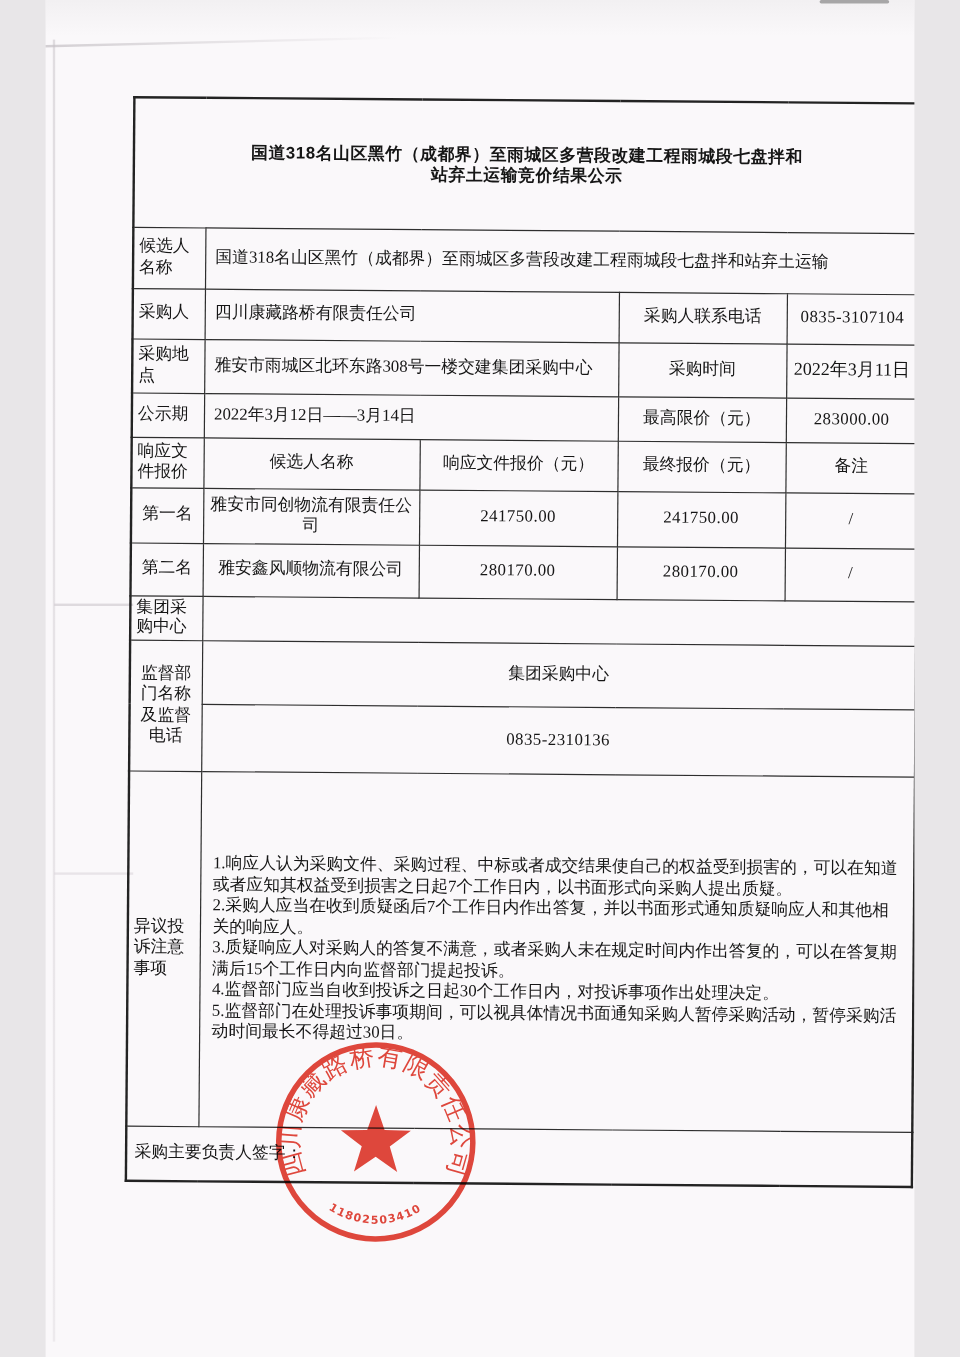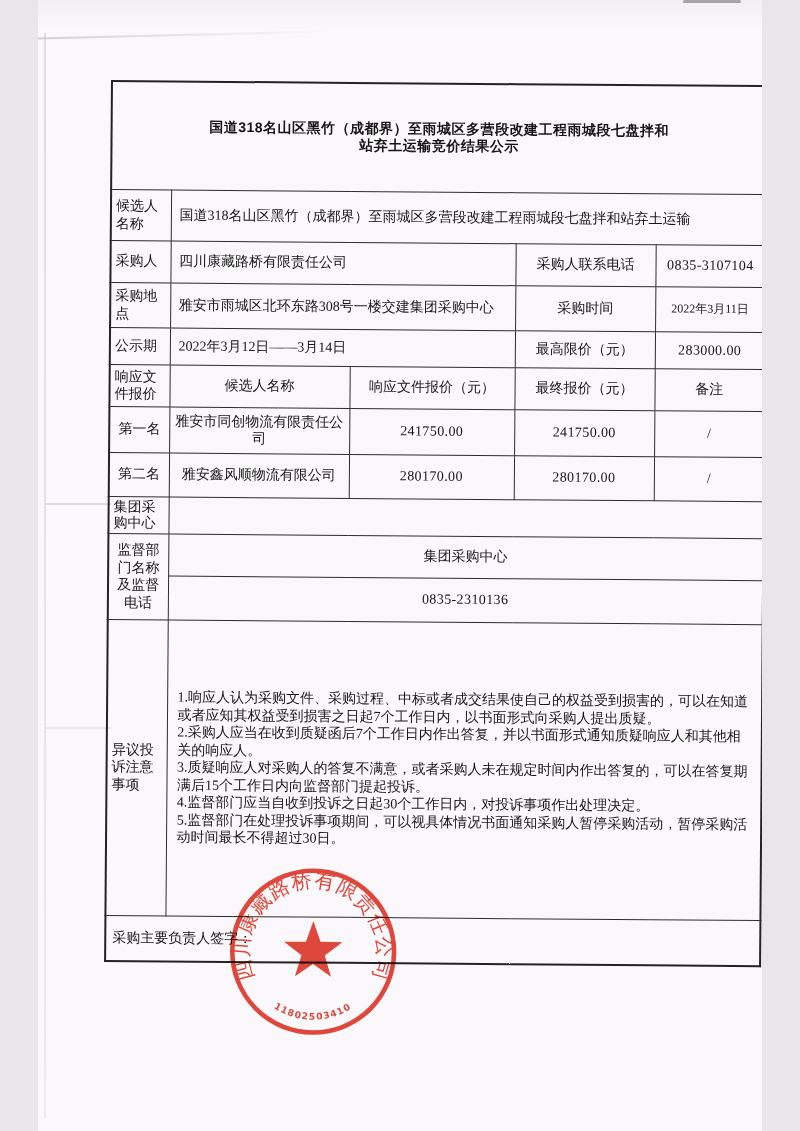--- a/index.html
+++ b/index.html
@@ -32,21 +32,21 @@
   }
   table.doc td{ border:1.5px solid #2e2e2e; vertical-align:middle;
     font-size:14px; line-height:1.25; color:#161616; }
 
   td.title-cell{ text-align:center;
     font-family:"Liberation Sans","DejaVu Sans",sans-serif;
     font-weight:700; font-size:19px; line-height:1.8; letter-spacing:.5px; }
   .title-line{ white-space:nowrap; }
 
   td.lbl{ text-align:left; padding:2px 4px; line-height:1.2; }
-  td.lbl-c{ text-align:center; padding:2px 2px; line-height:1.3; }
+  td.lbl-c{ text-align:center; padding:19px 2px; line-height:1.3; }
   td.val{ text-align:left; padding:2px 8px; }
   td.ctr{ text-align:center; padding:2px 4px; }
   td.hdr{ text-align:center; padding:2px 4px; }
   .num{ font-size:13px; letter-spacing:.4px; }
   td.obj-cell{ text-align:left; padding:4px 10px; font-size:14px; line-height:1.58; white-space:pre-line; }
   td.sign-cell{ text-align:left; padding:2px 6px; font-size:14.5px; }
   td.name-cell{ font-size:13px; }
 
   
   .stamp{ position:absolute; left:195px; top:863px; width:174px; height:174px;
@@ -91,21 +91,21 @@
         <td class="lbl">采购人</td>
         <td class="val" colspan="2">四川康藏路桥有限责任公司</td>
         <td class="ctr">采购人联系电话</td>
         <td class="ctr num">0835-3107104</td>
       </tr>
 
       <tr style="height:45px">
         <td class="lbl">采购地点</td>
         <td class="val" colspan="2">雅安市雨城区北环东路308号一楼交建集团采购中心</td>
         <td class="ctr">采购时间</td>
-        <td class="ctr" style="font-size:12px">2022年3月11日</td>
+        <td class="ctr" style="font-size:15px">2022年3月11日</td>
       </tr>
 
       <tr style="height:37px">
         <td class="lbl">公示期</td>
         <td class="val" colspan="2">2022年3月12日——3月14日</td>
         <td class="ctr">最高限价（元）</td>
         <td class="ctr num">283000.00</td>
       </tr>
 
       <tr style="height:42px">

